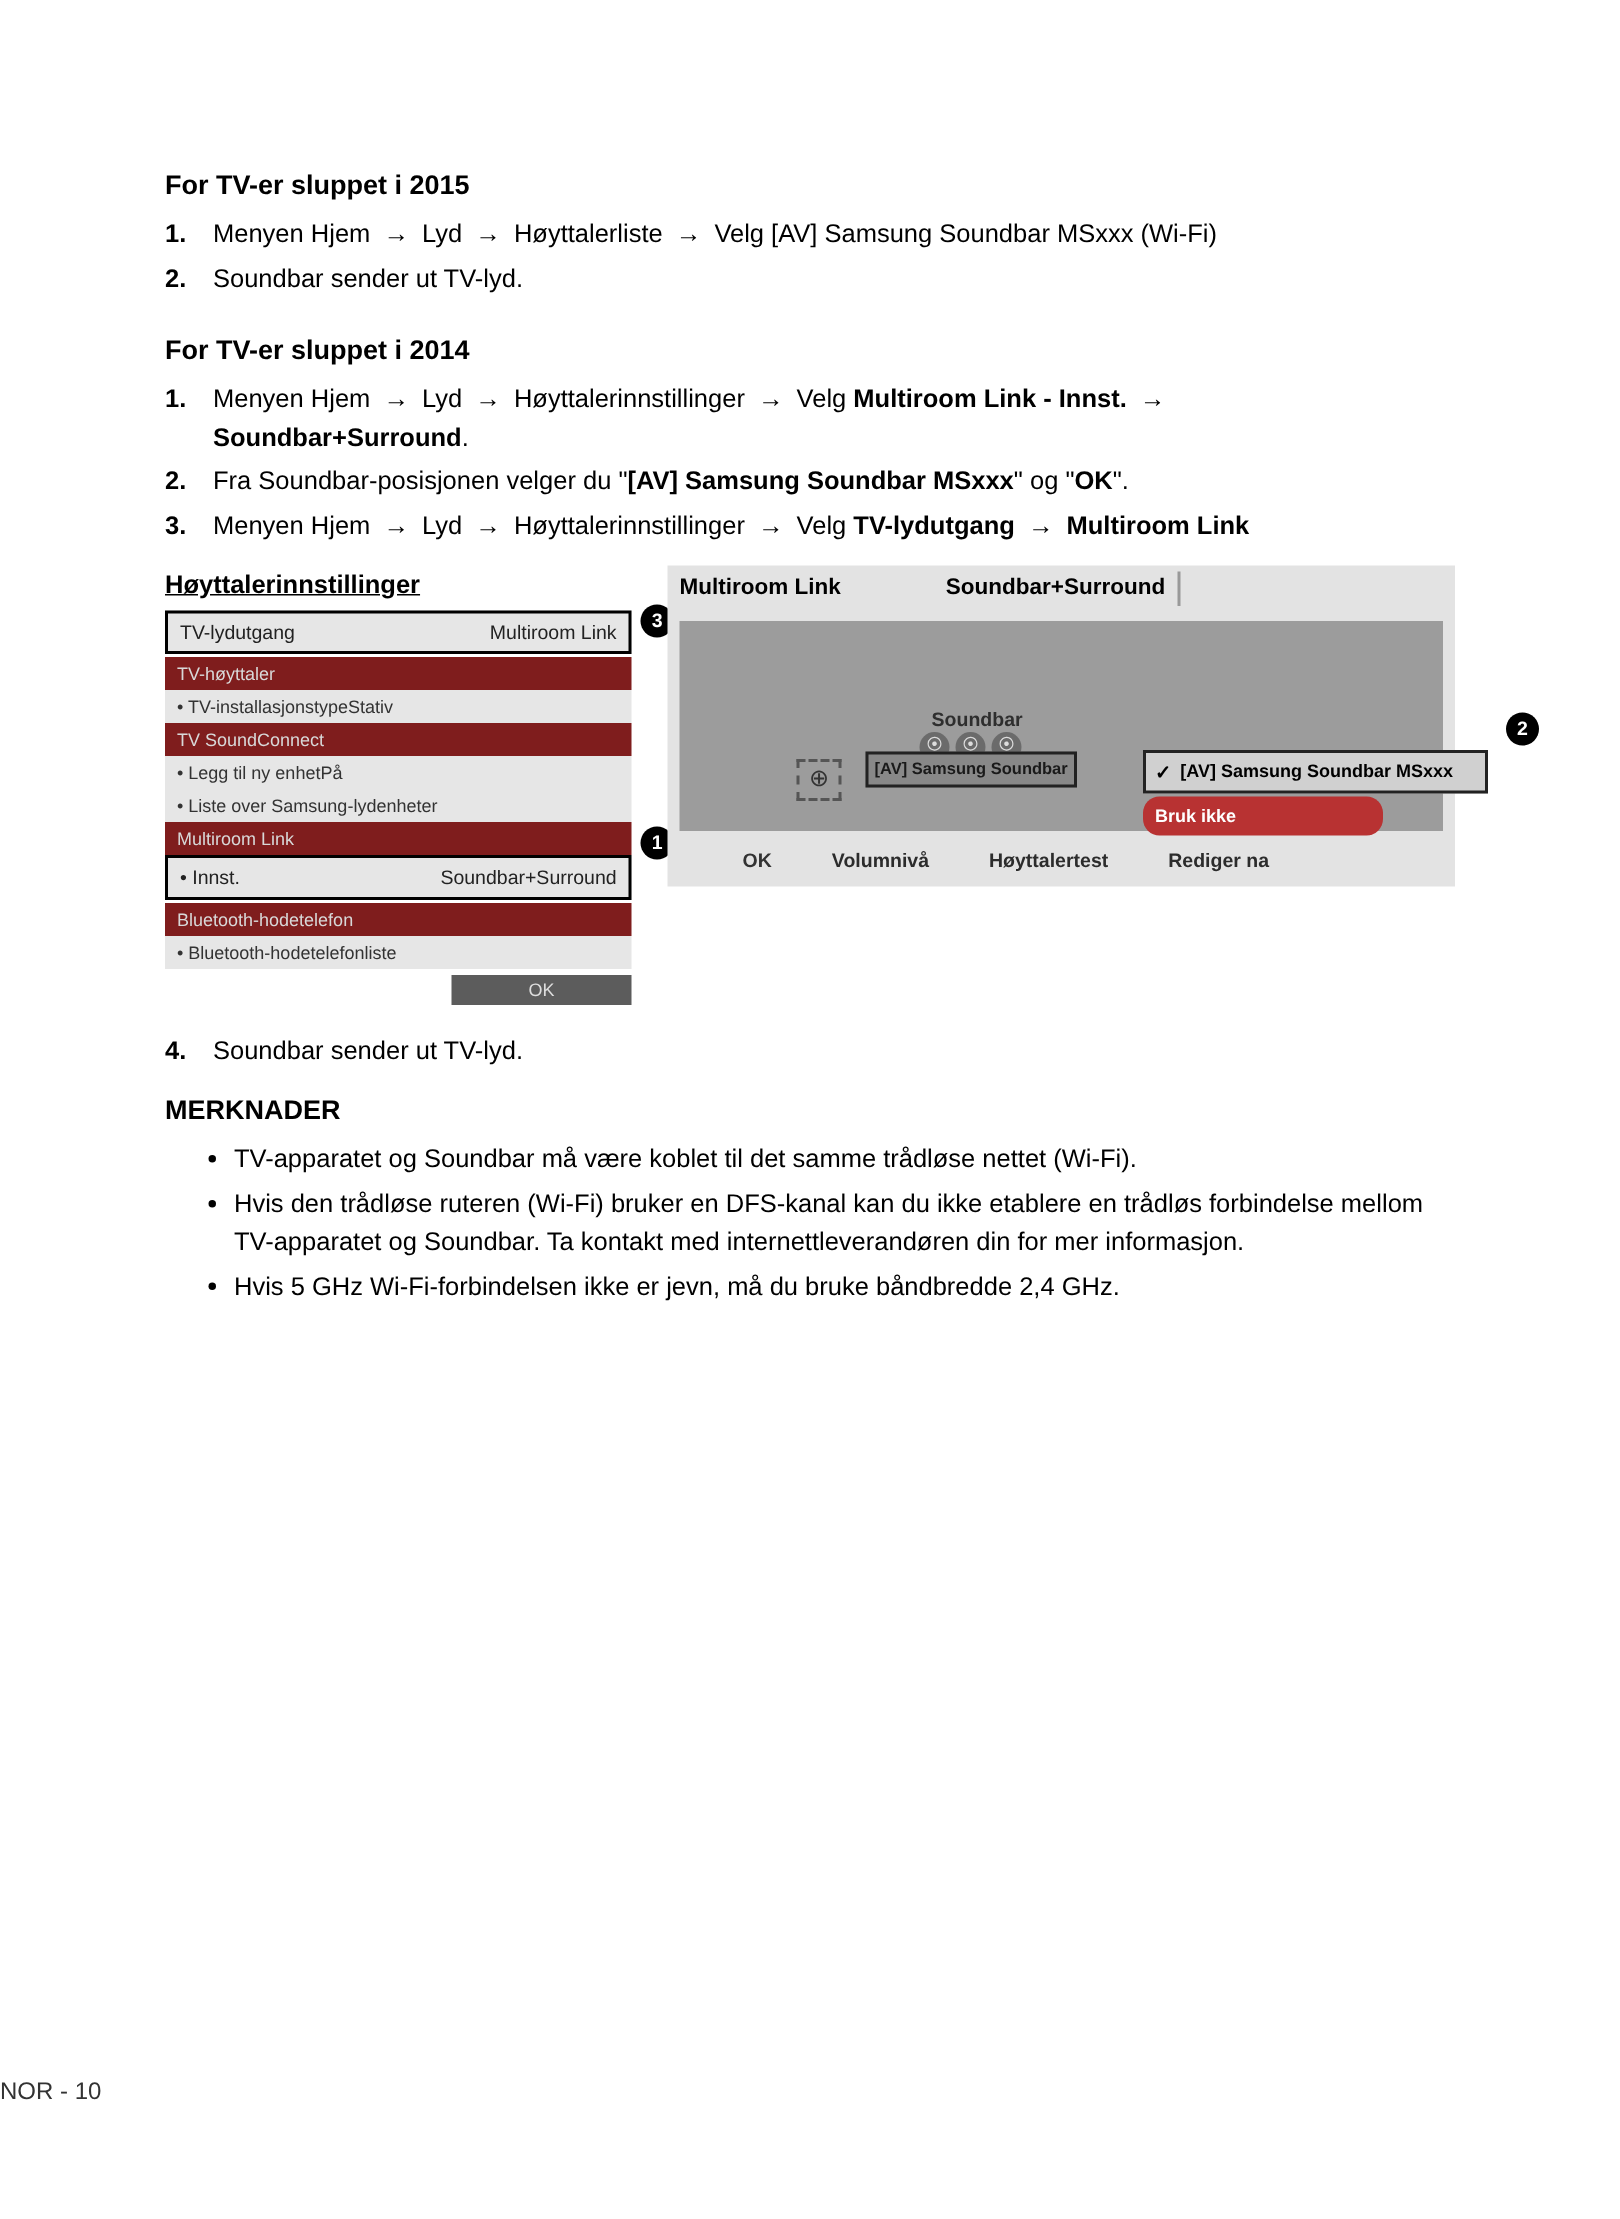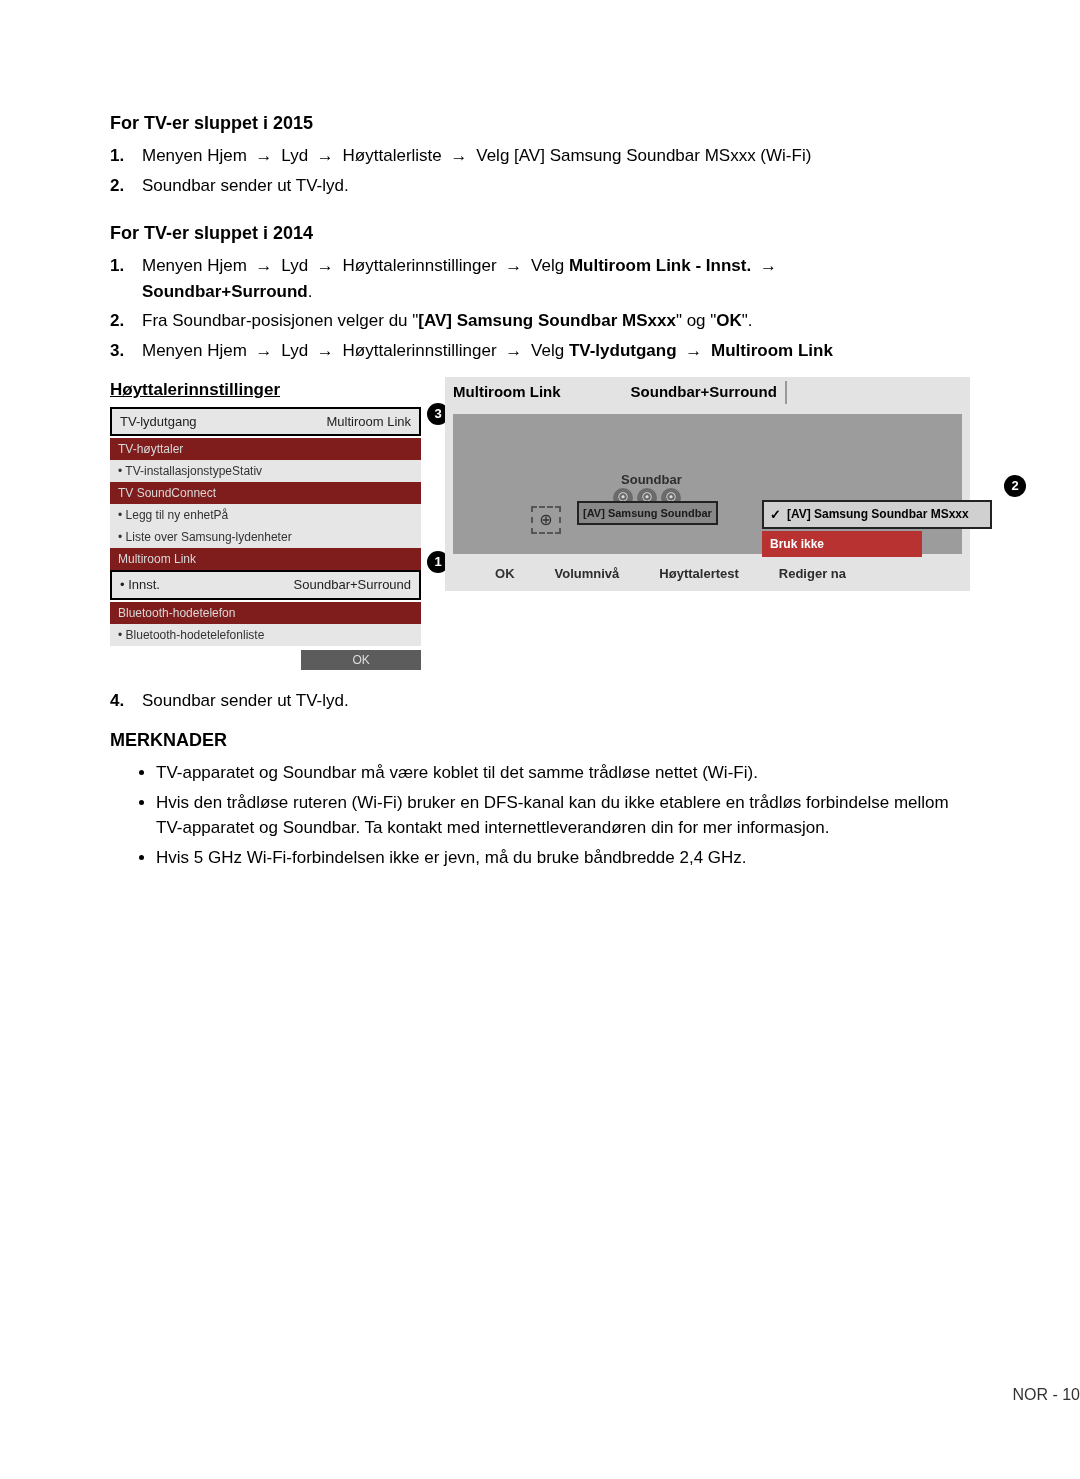--- a/index.html
+++ b/index.html
@@ -187,20 +187,21 @@
     }
     .pop-row1 .check { font-size: 13px; }
     .pop-row2 {
       background: #b83232;
       color: #fff;
       font-size: 12px;
       font-weight: bold;
       padding: 4px 8px;
       margin-top: 2px;
       width: 160px;
+      border-radius: 11px;
     }
     .badge.b2 { position: absolute; right: -56px; top: 98px; }
     
     .panel-right .footer {
       display: flex;
       gap: 40px;
       padding: 10px 28px 2px 50px;
       font-size: 13px;
       font-weight: bold;
       color: #2c2c2c;
@@ -219,21 +220,21 @@
       padding-left: 46px;
     }
     ul.notes li {
       margin-bottom: 4px;
     }
     
     .page-footer {
       position: absolute;
       bottom: 72px;
       left: 0; right: 0;
-      text-align: right;
+      text-align: left;
       font-size: 16px;
       color: #333;
     }
   </style>
 </head>
 <body>
 
 <div class="section-title">For TV-er sluppet i 2015</div>
 <ol class="steps">
   <li>

